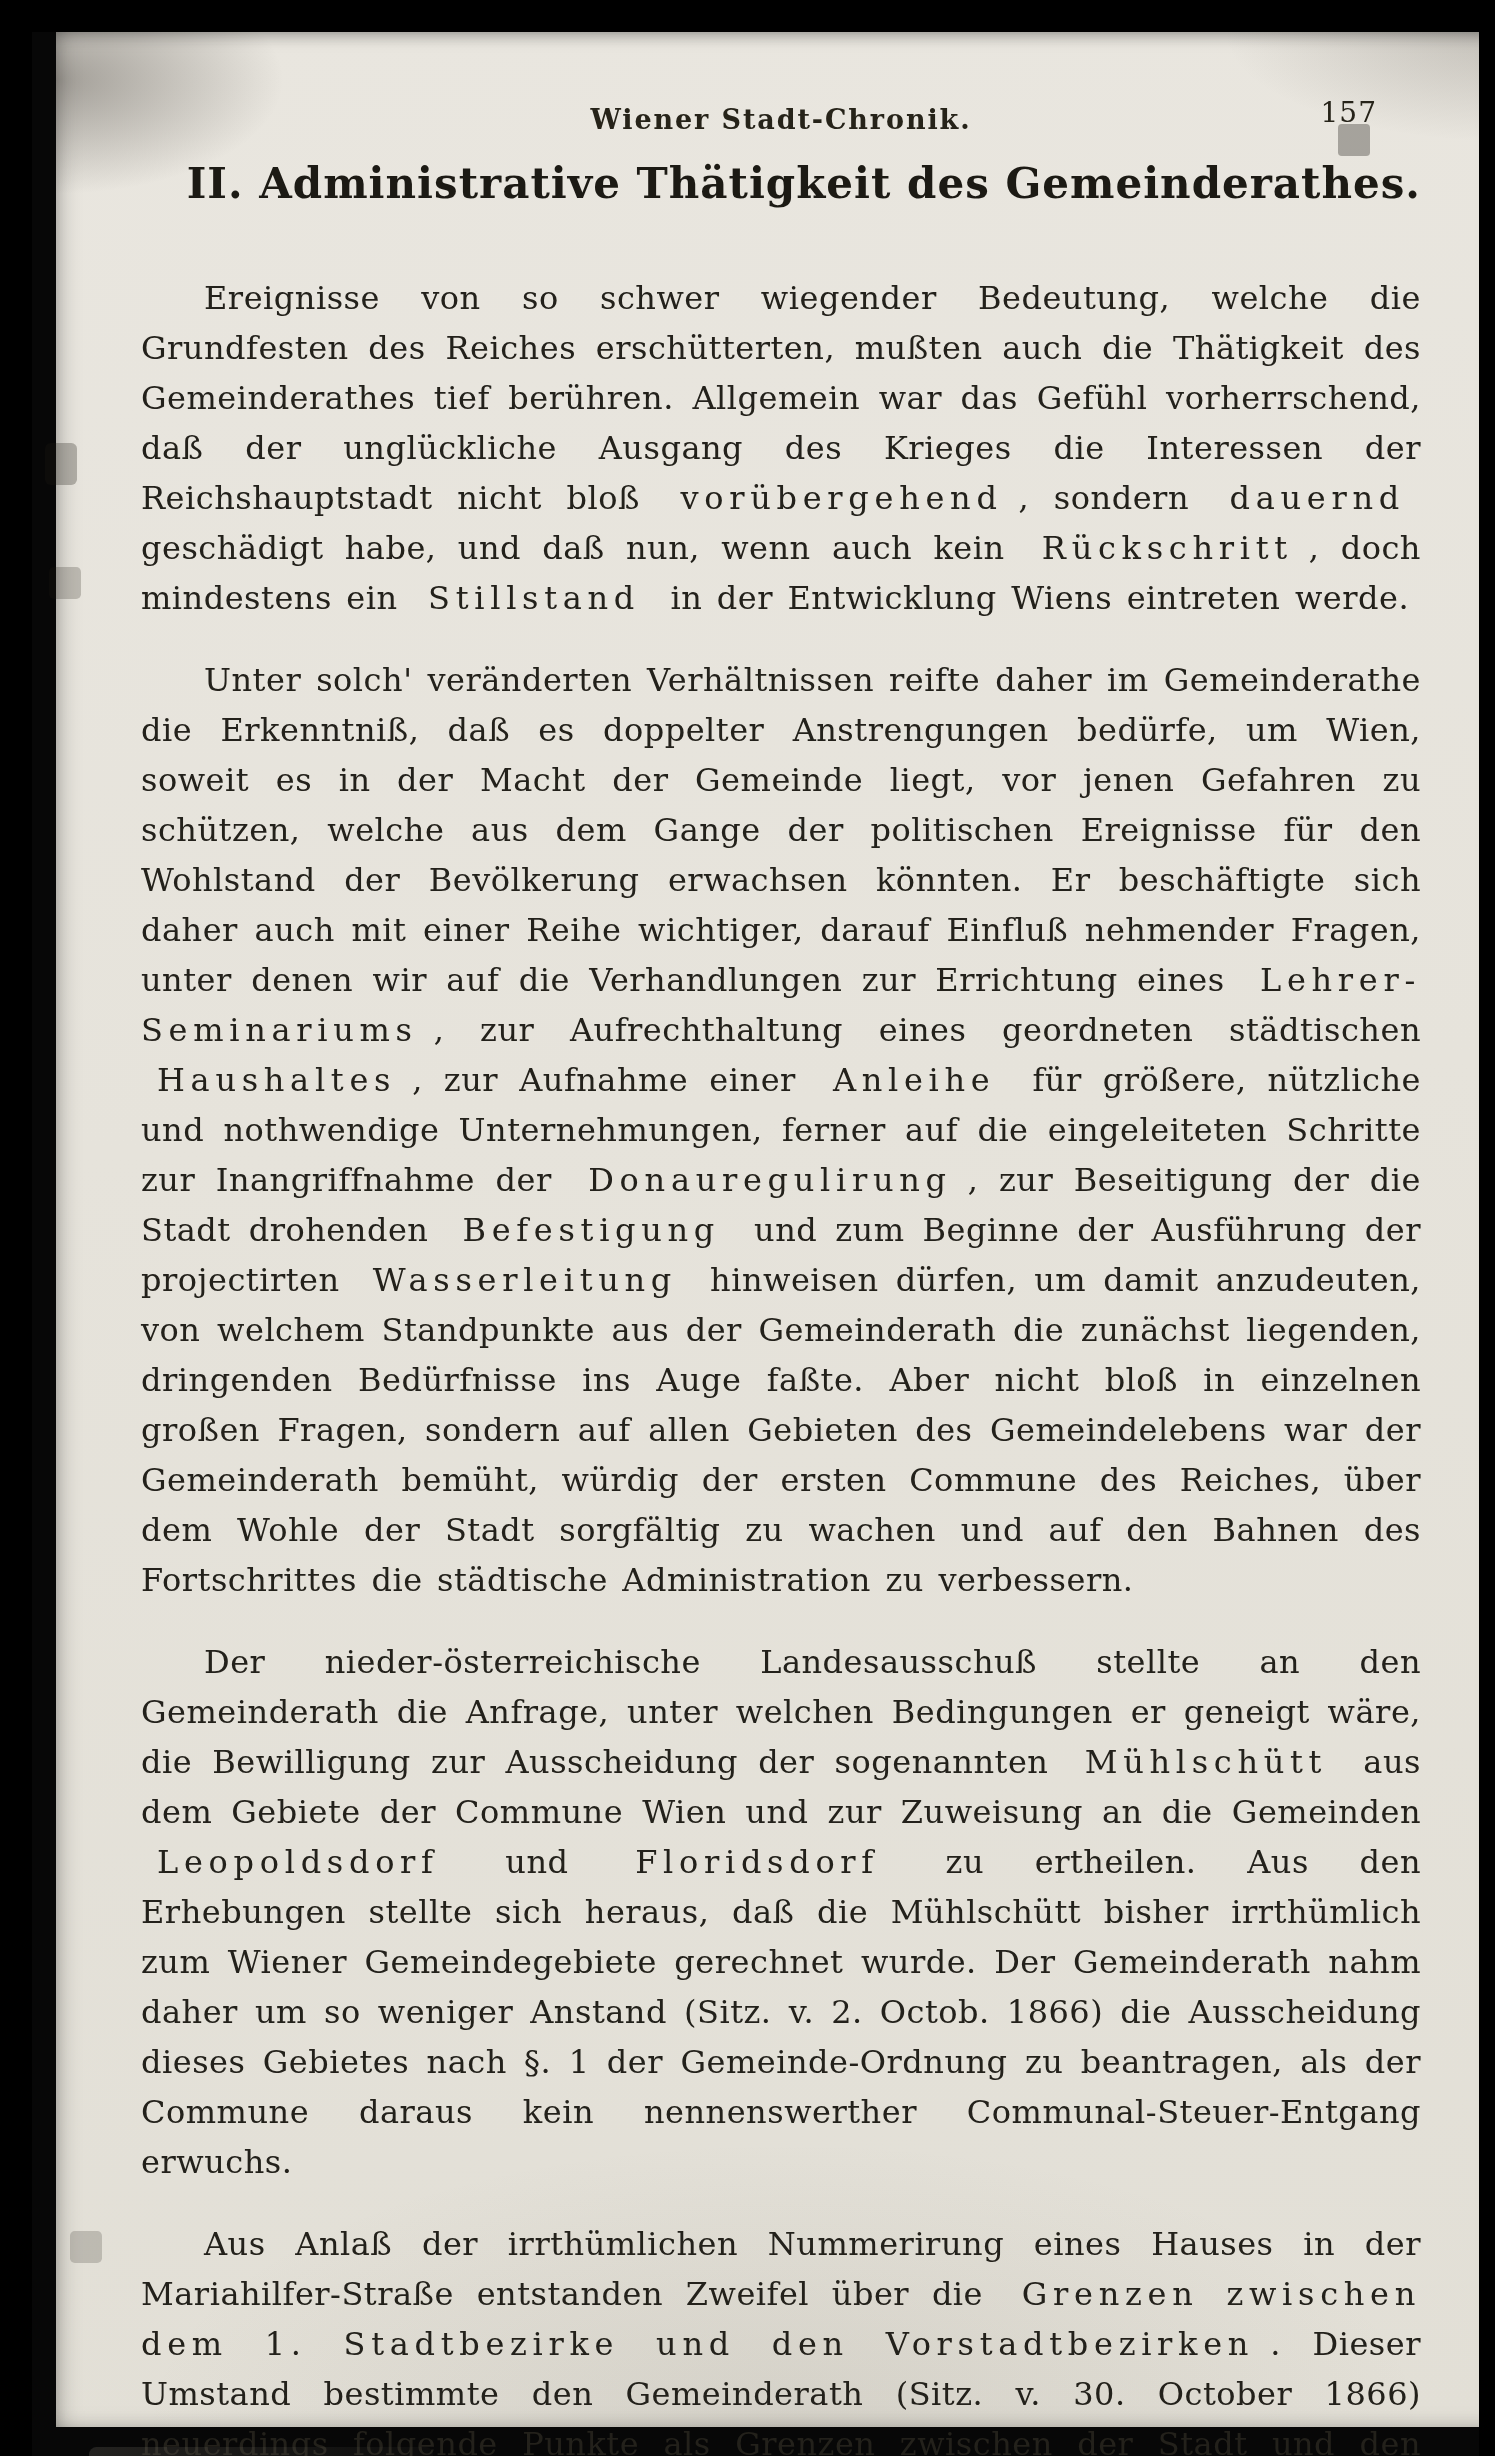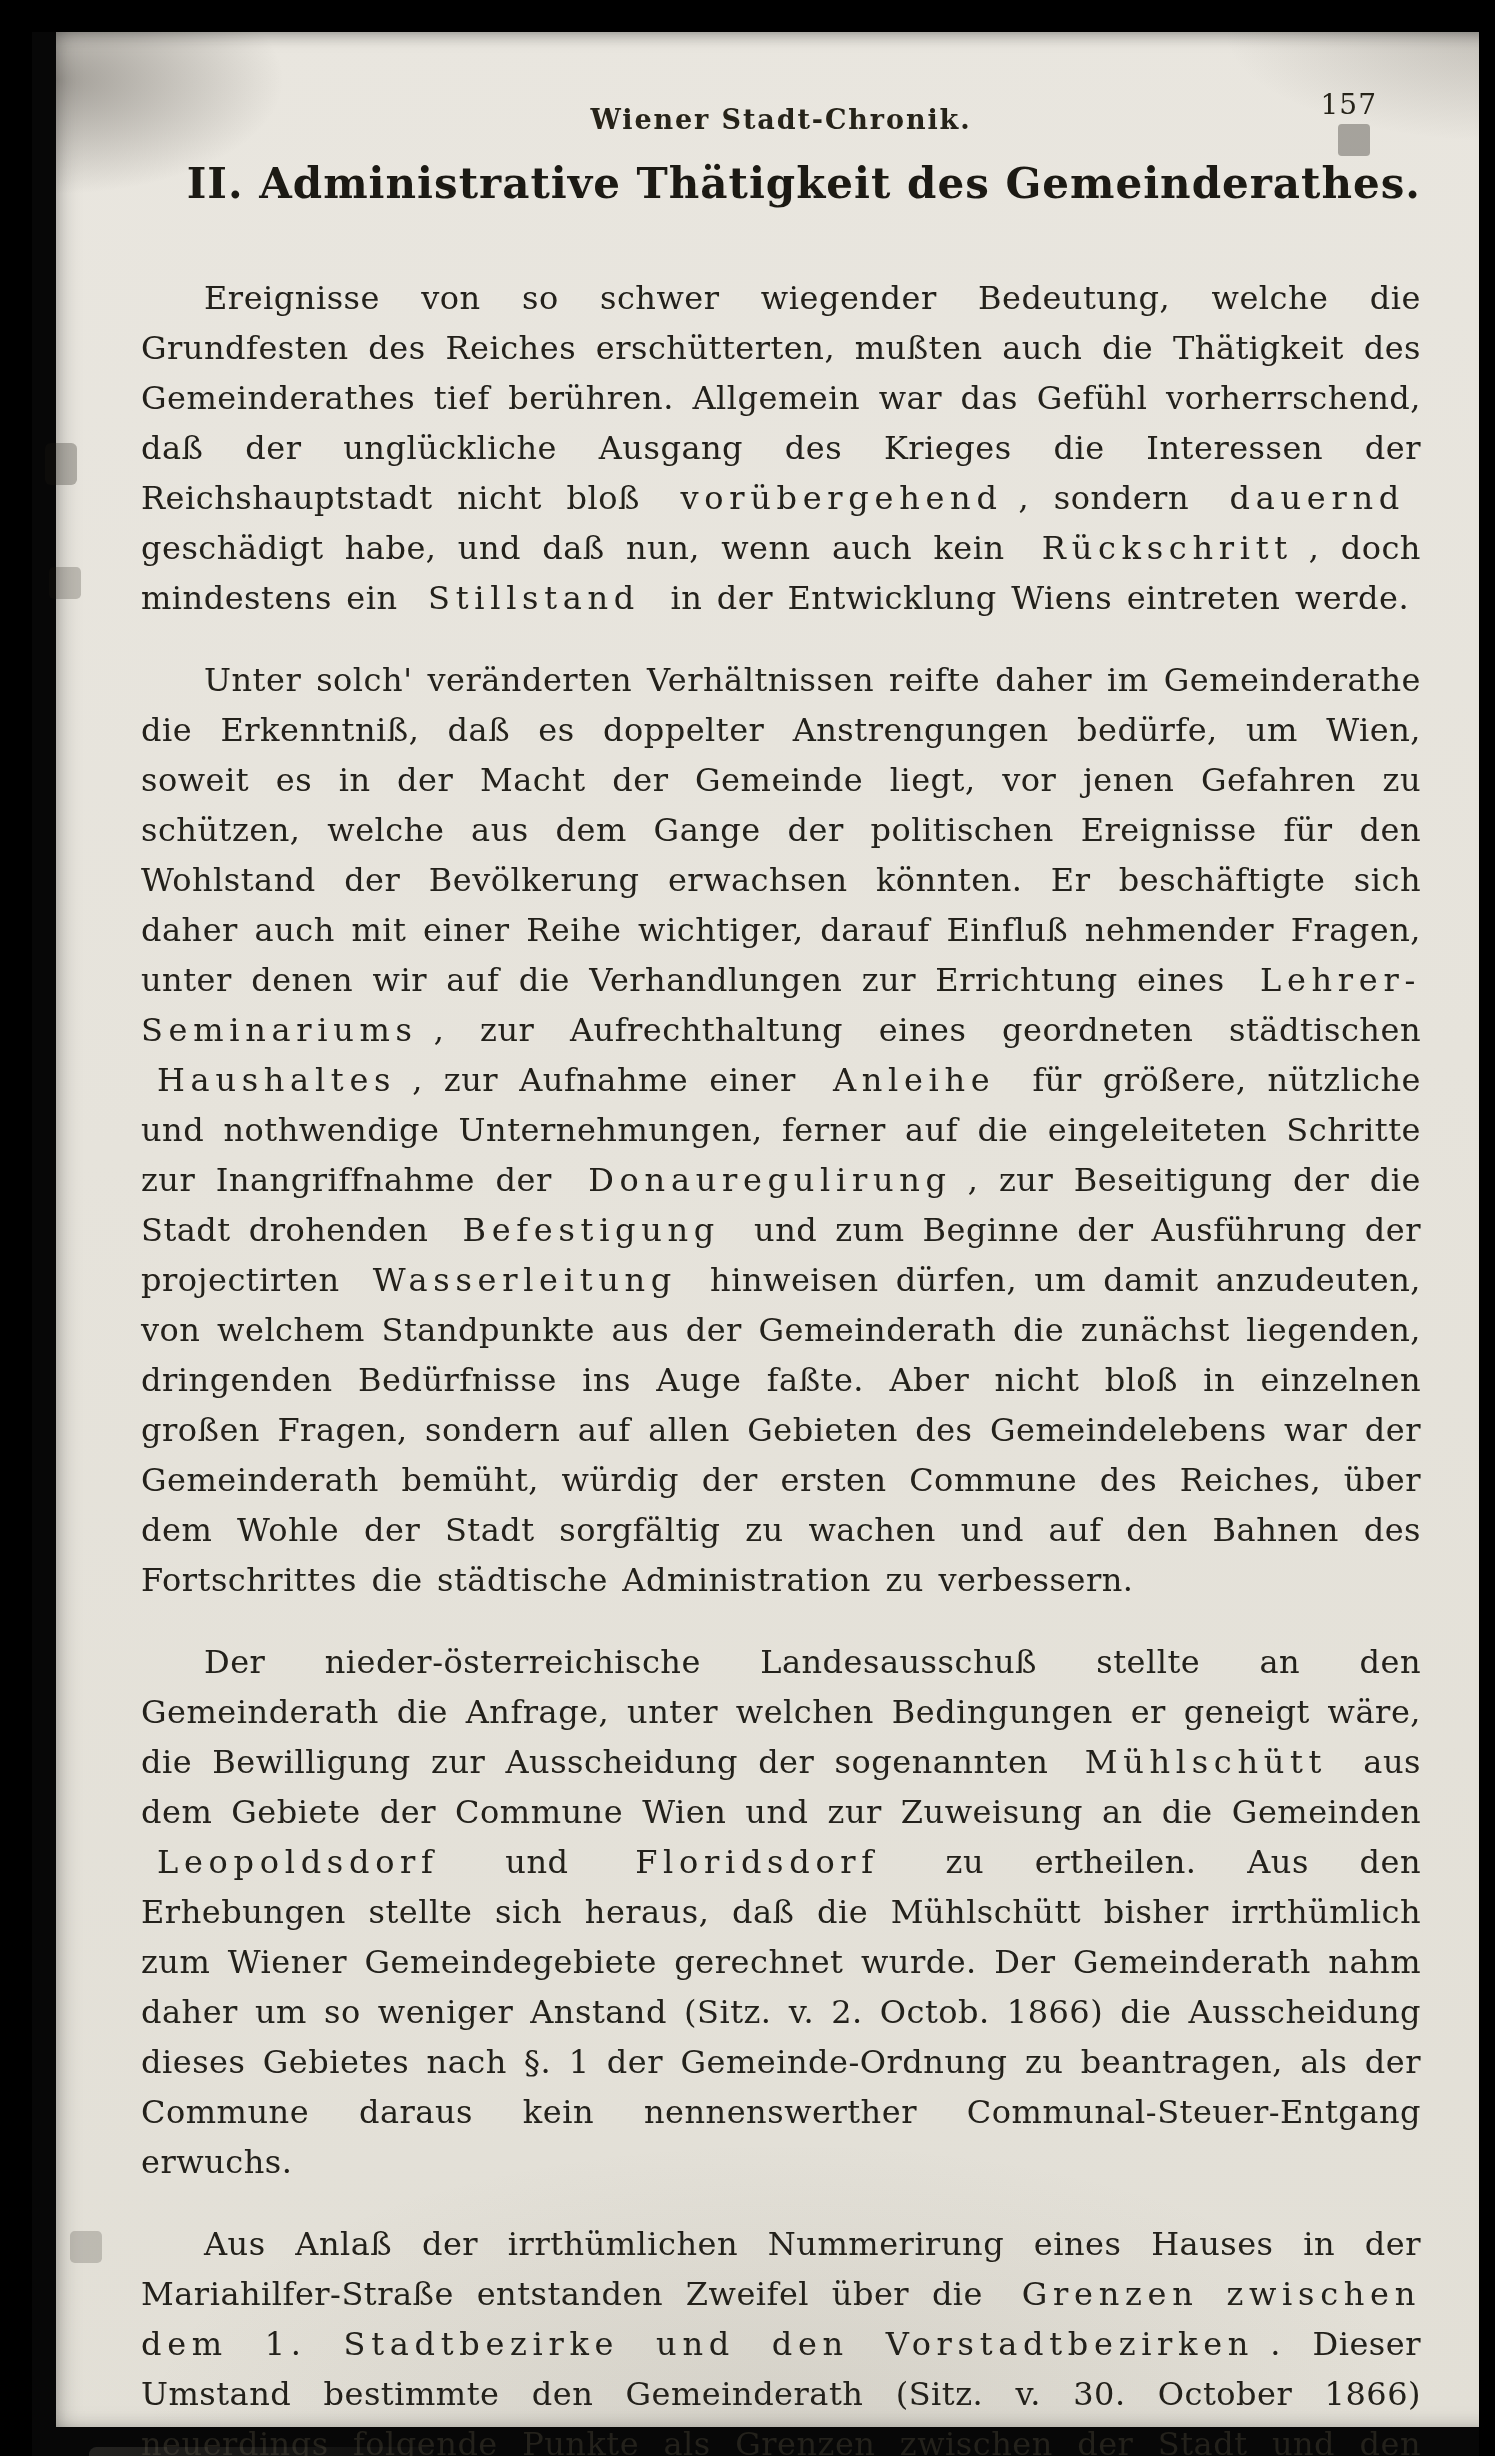--- a/index.html
+++ b/index.html
@@ -68,21 +68,21 @@
     right: 0;
     text-align: center;
     font-size: 27px;
     letter-spacing: 1.9px;
     color: #262319;
     font-weight: bold;
   }
   .page-number {
     position: absolute;
     right: 44px;
-    top: 0;
+    top: 8px;
     font-size: 28px;
     letter-spacing: 1px;
     color: #262319;
   }
 
   
   .chapter-title {
     text-align: right;
     font-size: 42px;
     font-weight: bold;

